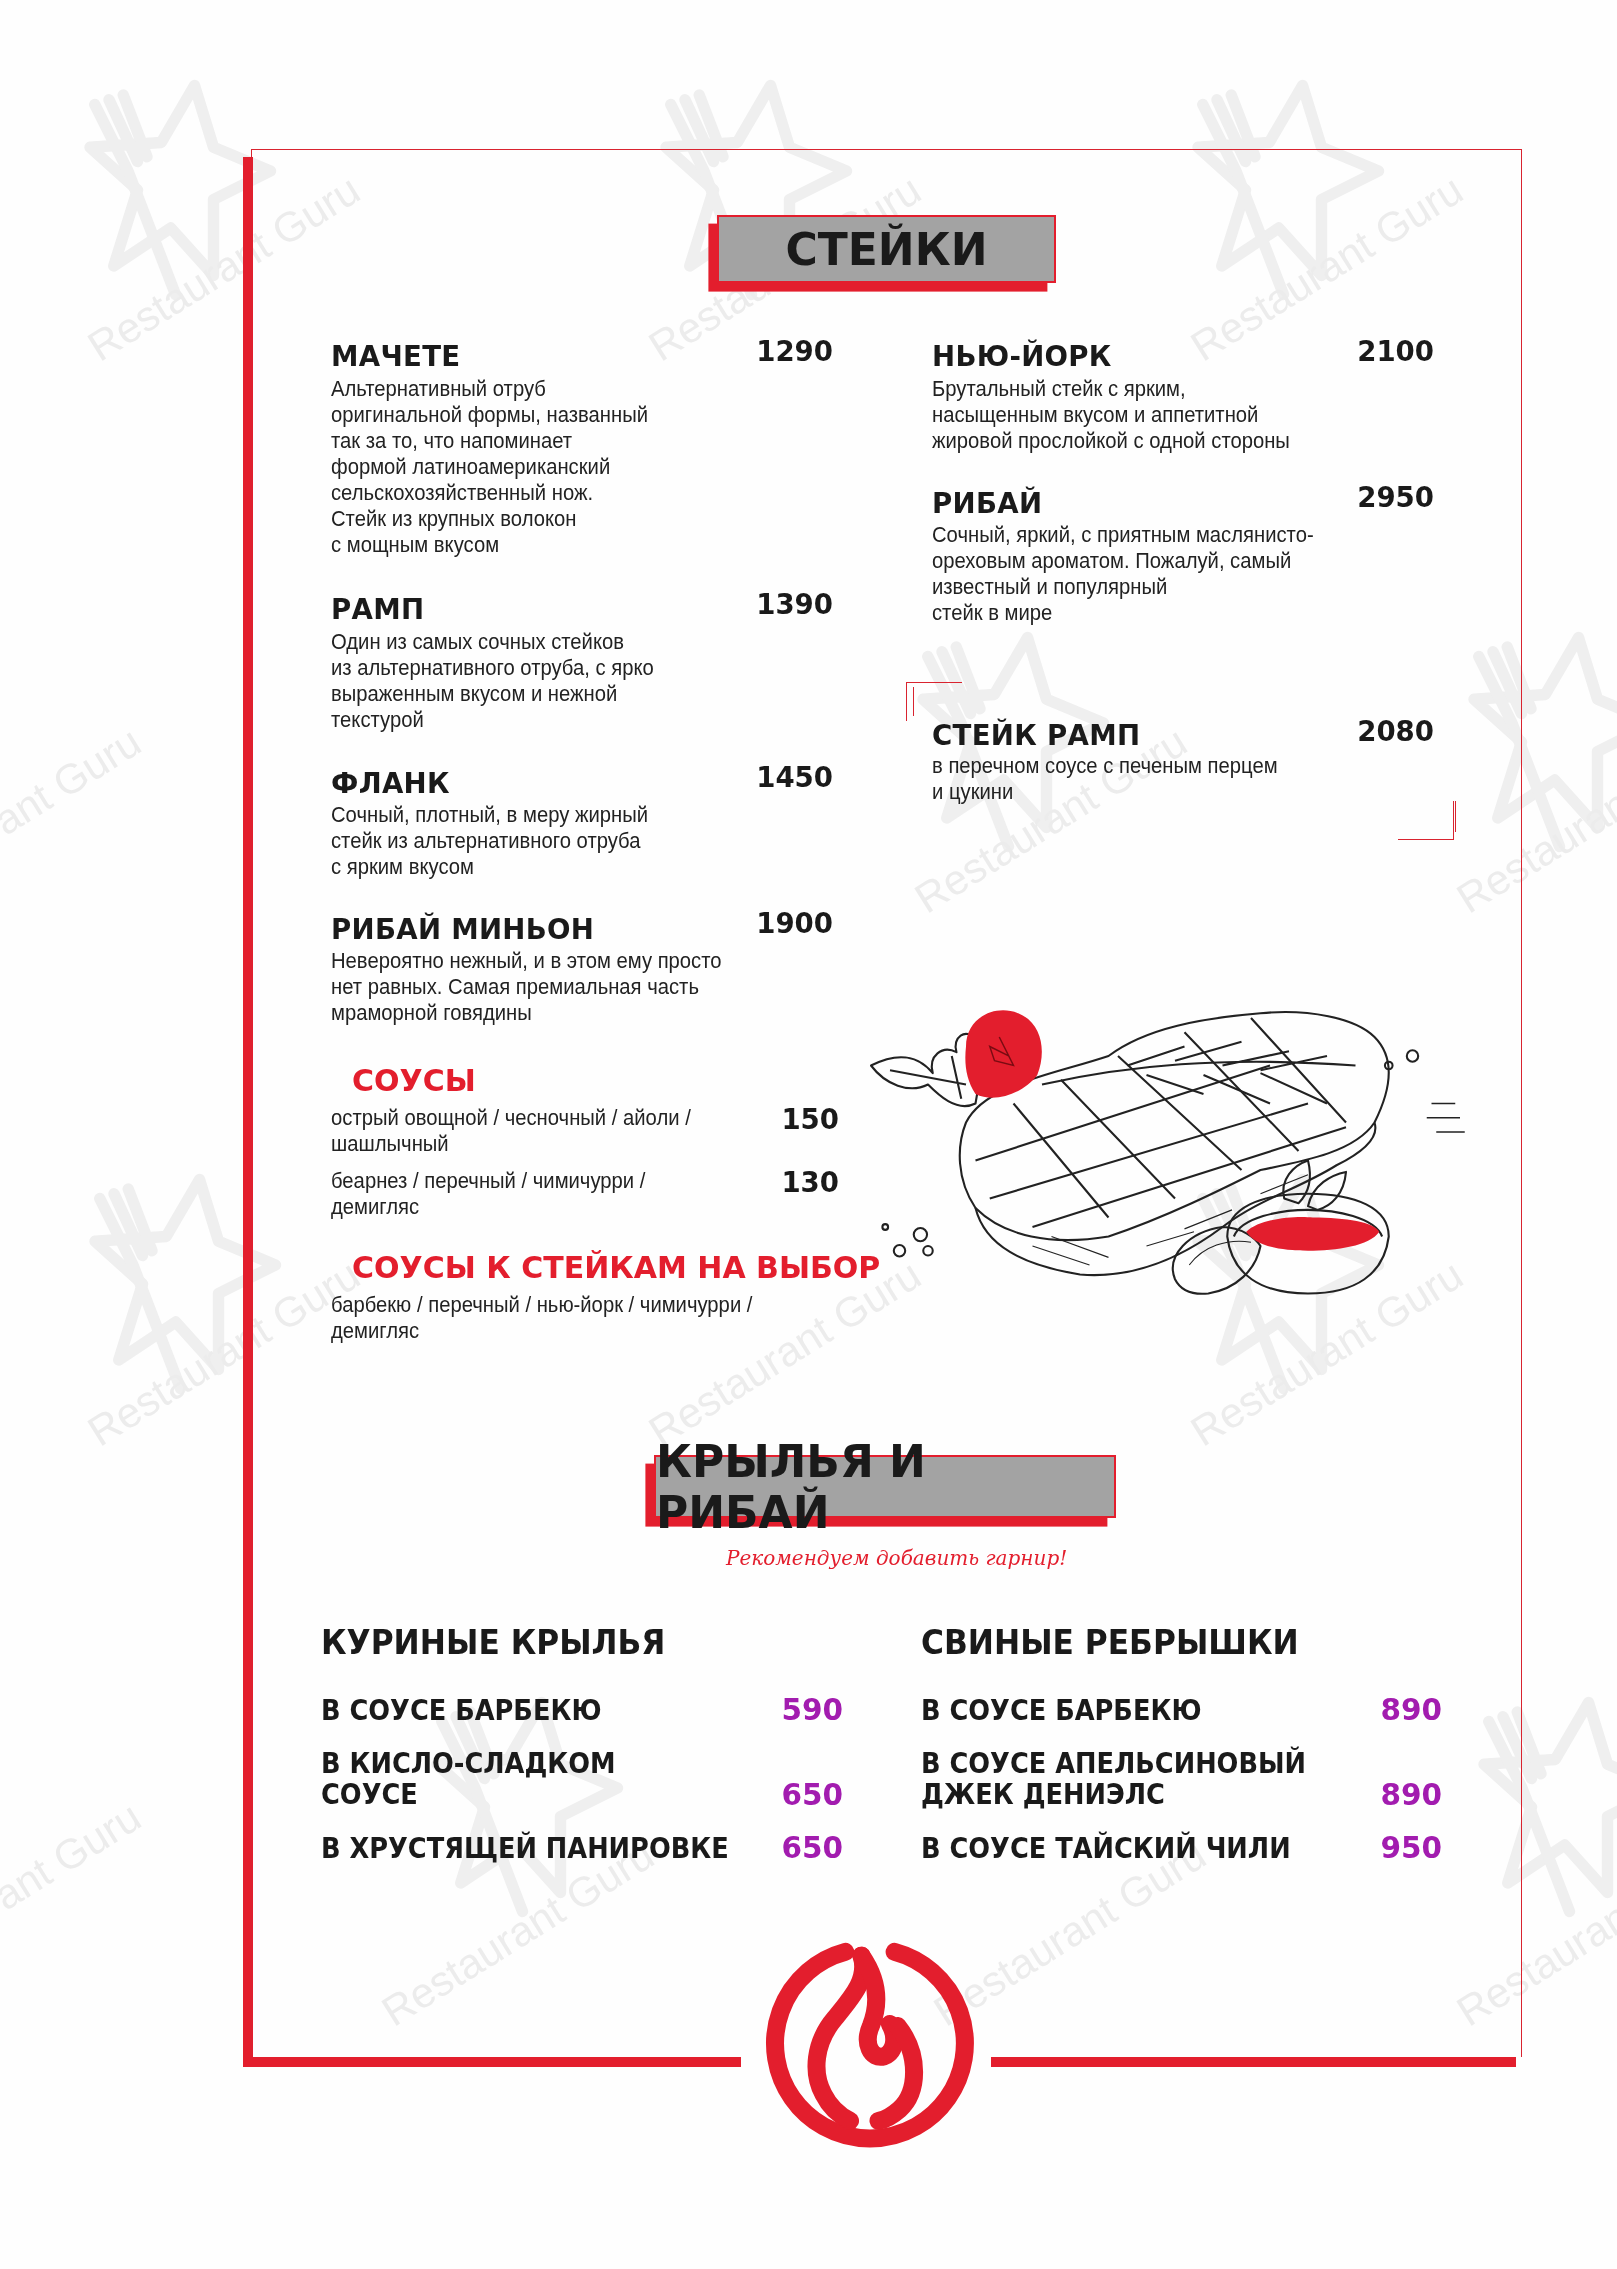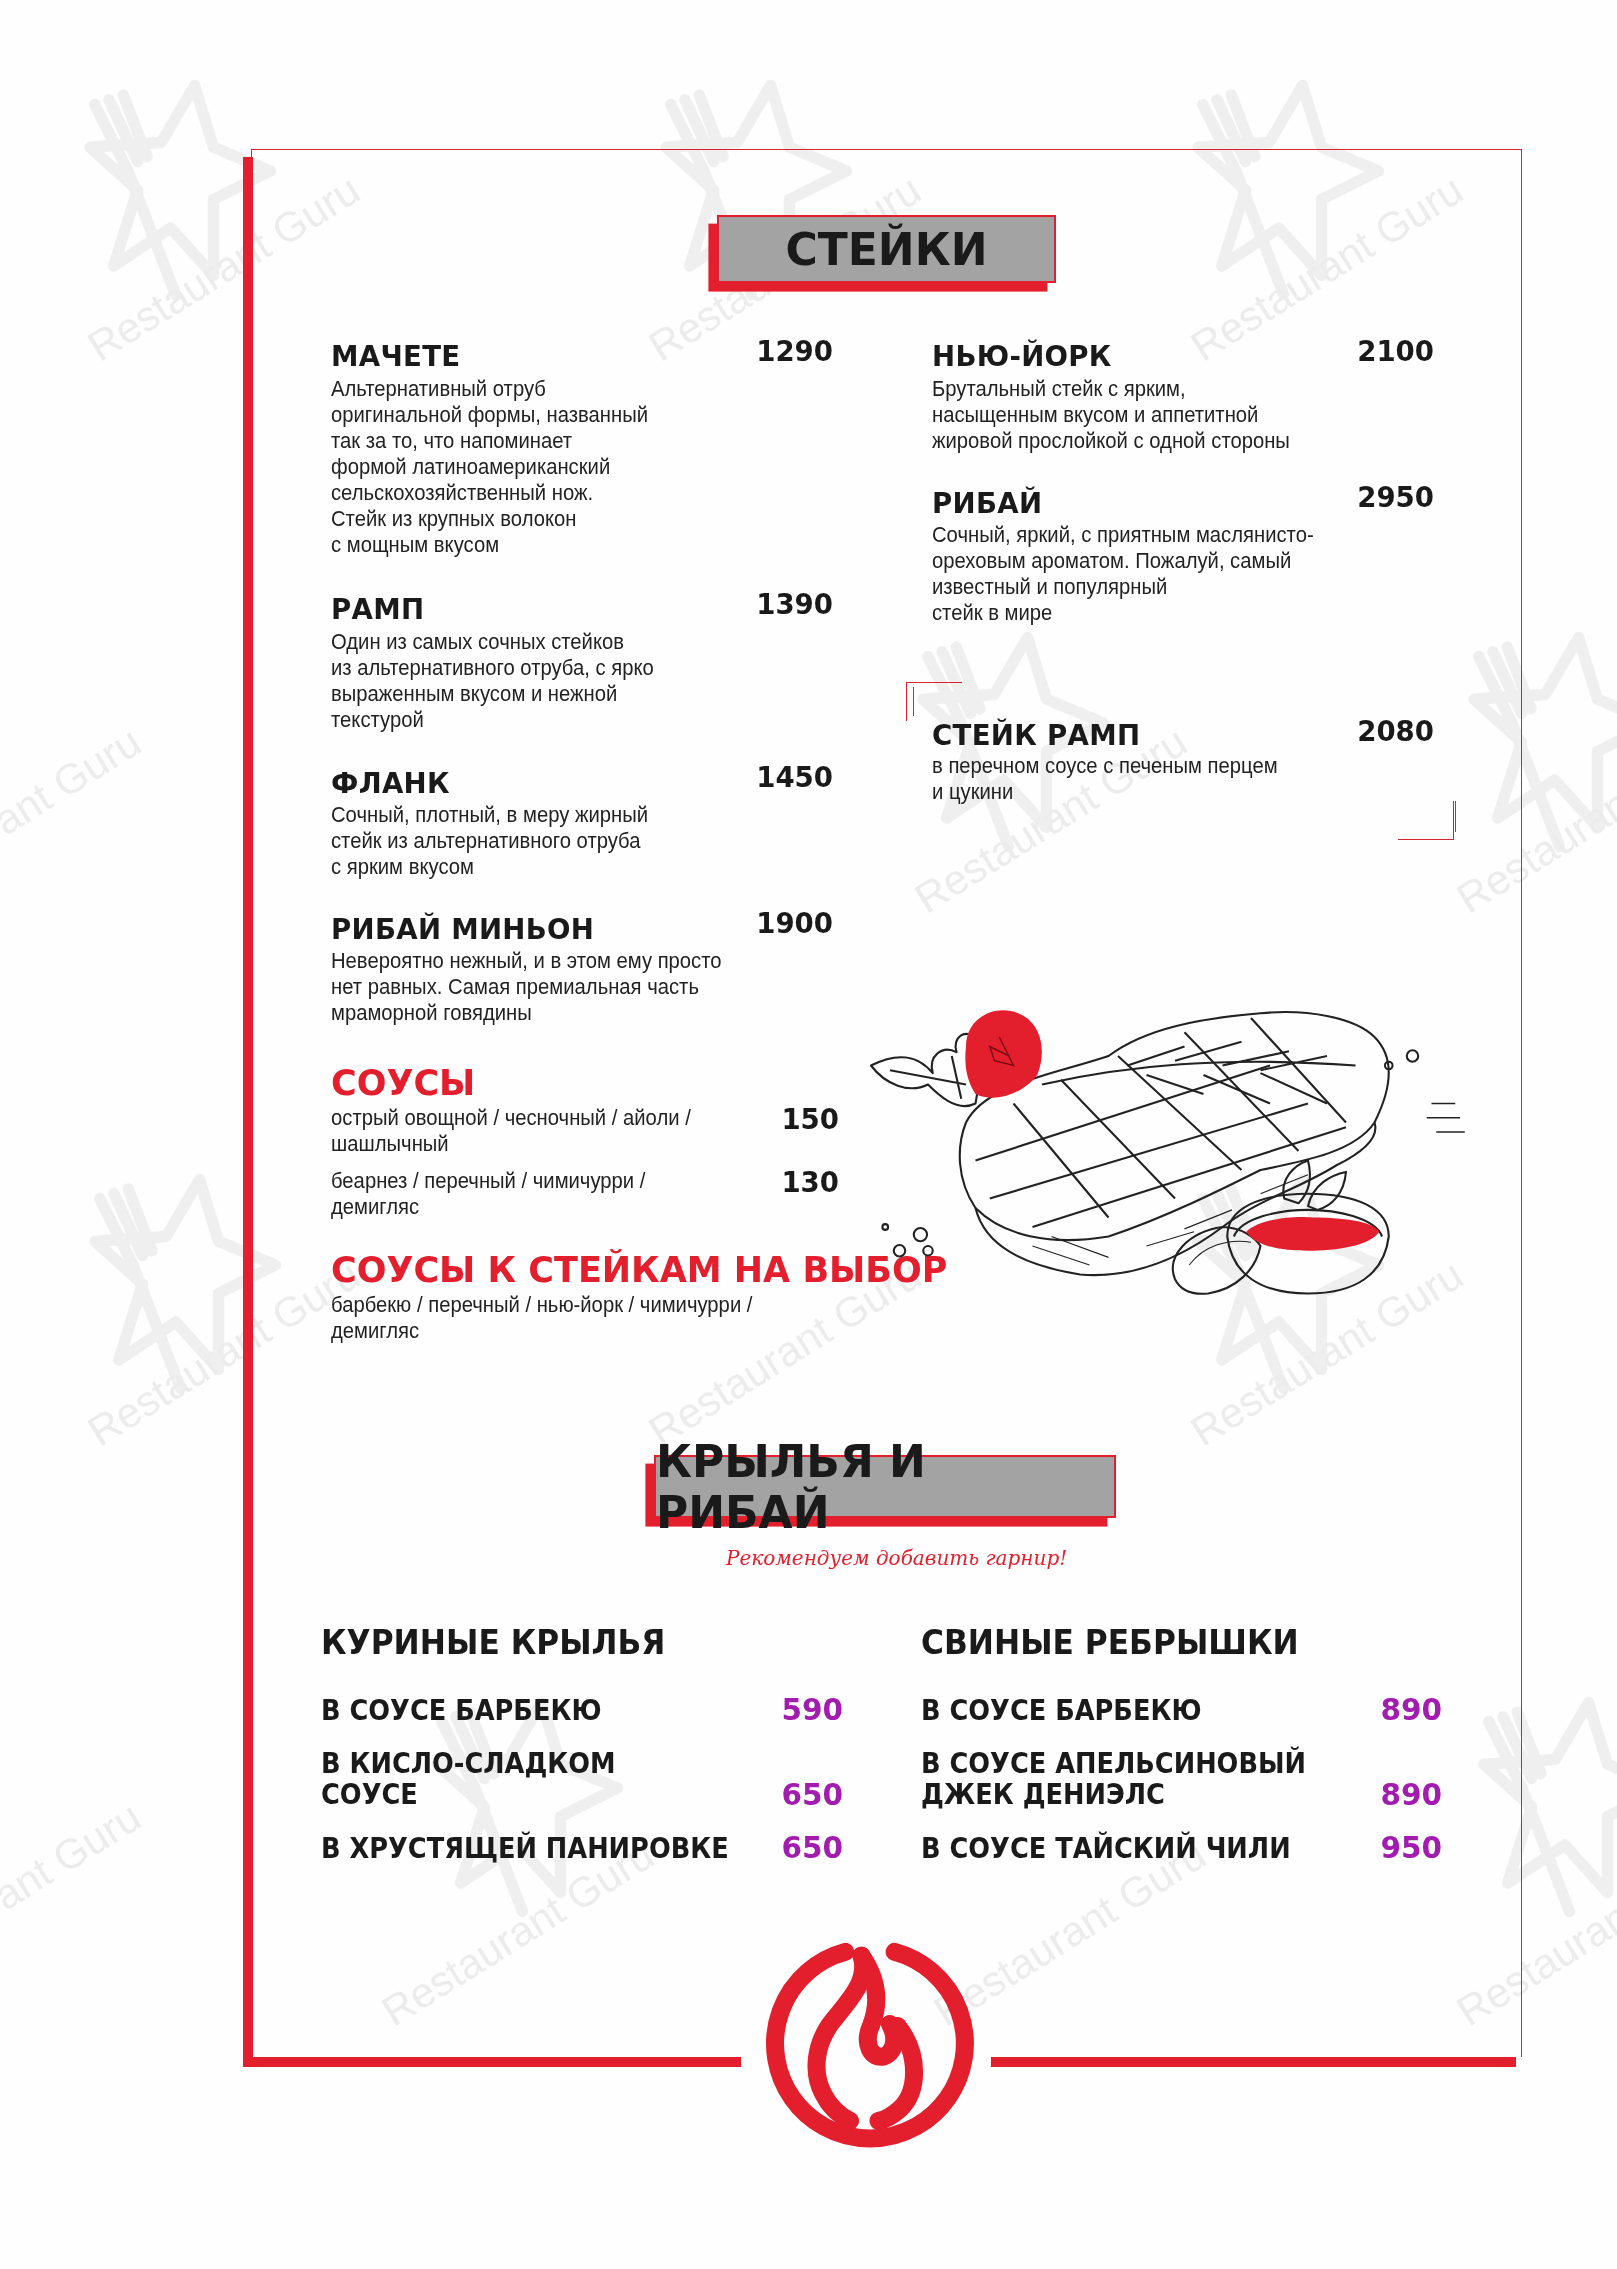--- a/index.html
+++ b/index.html
@@ -34,21 +34,21 @@
     position:absolute; font-family:"DejaVu Sans", sans-serif; font-weight:bold;
     font-size:27.6px; color:#1a1a1a; text-align:right; white-space:nowrap;
   }
   .desc {
     position:absolute; font-family:"Liberation Sans", sans-serif; font-size:22px;
     line-height:26px; color:#222; transform-origin:left top; transform:scaleX(0.92);
   }
   .desc div { white-space:nowrap; }
   .red-head {
     position:absolute; font-family:"DejaVu Sans", sans-serif; font-weight:bold;
-    font-size:35px; color:#e31e2d; white-space:nowrap;
+    font-size:30px; color:#e31e2d; white-space:nowrap;margin-left:21px;
   }
   .sub-head {
     position:absolute; font-family:"DejaVu Sans", sans-serif; font-weight:bold;
     font-size:34px; color:#1a1a1a; white-space:nowrap; transform-origin:left top; transform:scaleX(0.92);
   }
   .row-name {
     position:absolute; font-family:"DejaVu Sans", sans-serif; font-weight:bold;
     font-size:28.5px; line-height:31px; color:#1a1a1a; transform-origin:left top; transform:scaleX(0.9);
   }
   .row-name div { white-space:nowrap; }

